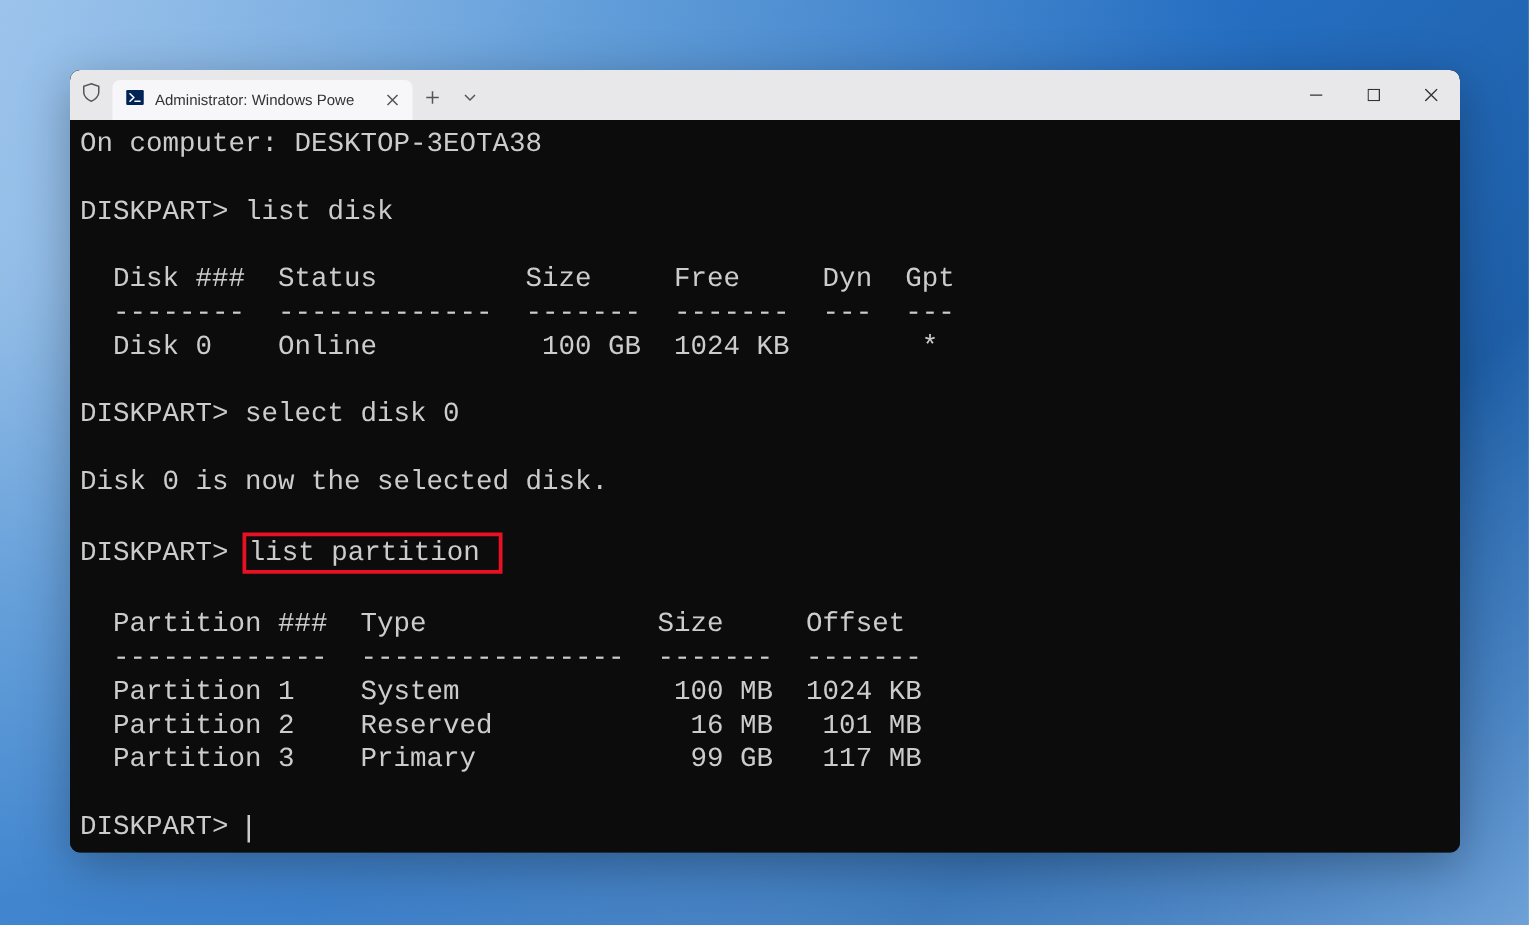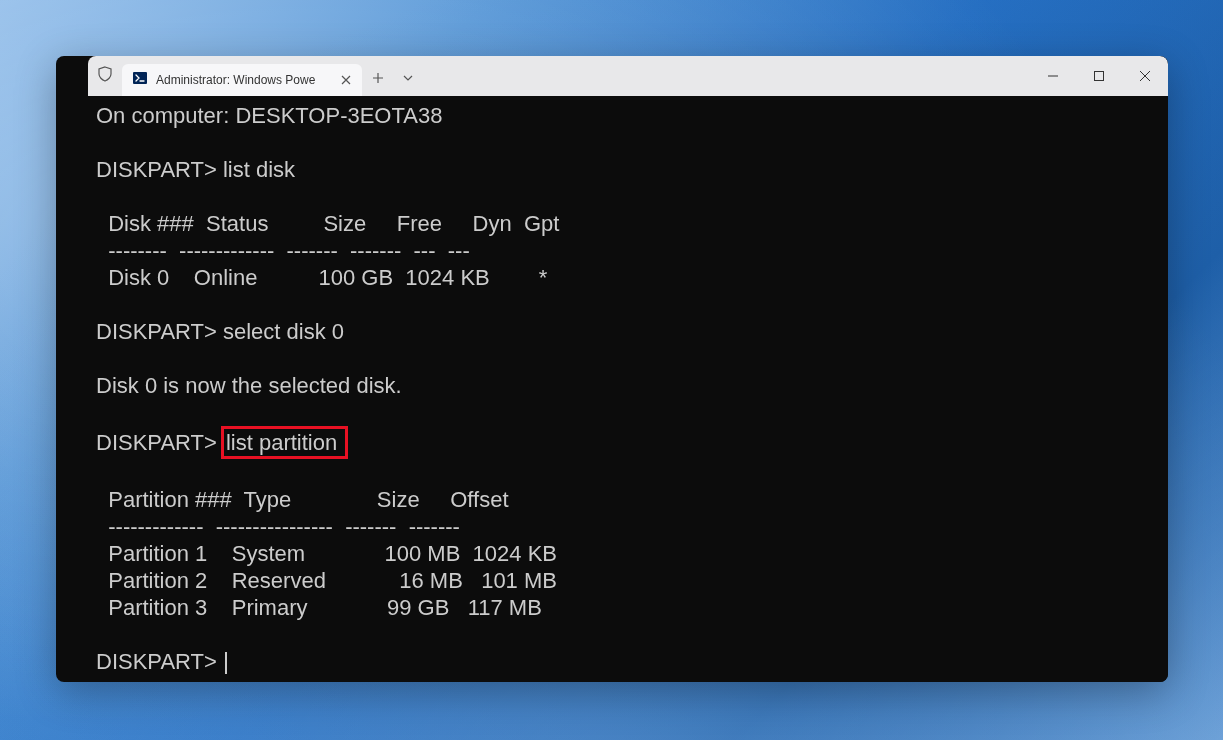--- a/index.html
+++ b/index.html
@@ -28,21 +28,20 @@
     .window {
       position: absolute;
       left: 56px;
       top: 56px;
       width: 1112px;
       height: 626px;
       background: #0C0C0C;
       border-radius: 8px;
       overflow: hidden;
       box-shadow: 0 10px 40px rgba(0,0,0,0.3);
-      padding-left: 32px;
     }
     .titlebar {
       height: 40px;
       background: #e8e8ea;
       display: flex;
       align-items: stretch;
       border-top-left-radius: 8px;
       border-top-right-radius: 8px;
     }
     .shield-area {
@@ -124,21 +123,21 @@
       cursor: pointer;
       color: #333;
     }
     .window-btn svg {
       width: 10px;
       height: 10px;
     }
     .terminal {
       background: #0C0C0C;
       color: #cccccc;
-      font-family: Liberation Sans, sans-serif;
+      font-family: Liberation Mono, monospace;
       font-size: 22px;
       line-height: 27px;
       padding: 6px 8px;
       white-space: pre;
       height: calc(100% - 40px);
       overflow: hidden;
     }
     .highlight-box {
       border: 3px solid #e81123;
       padding: 0 2px;

